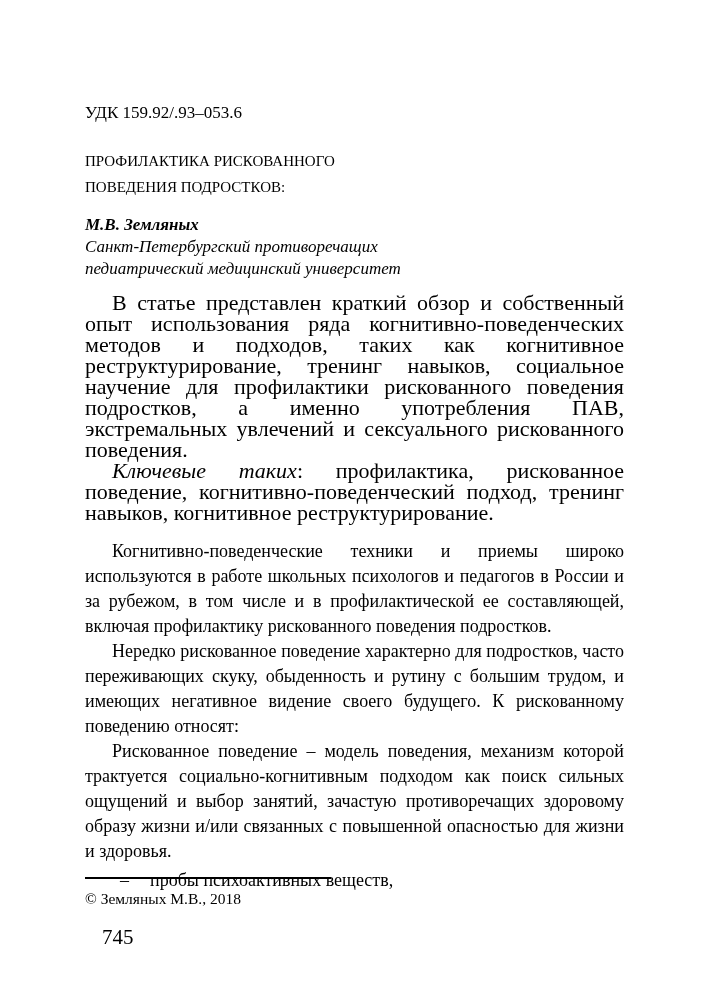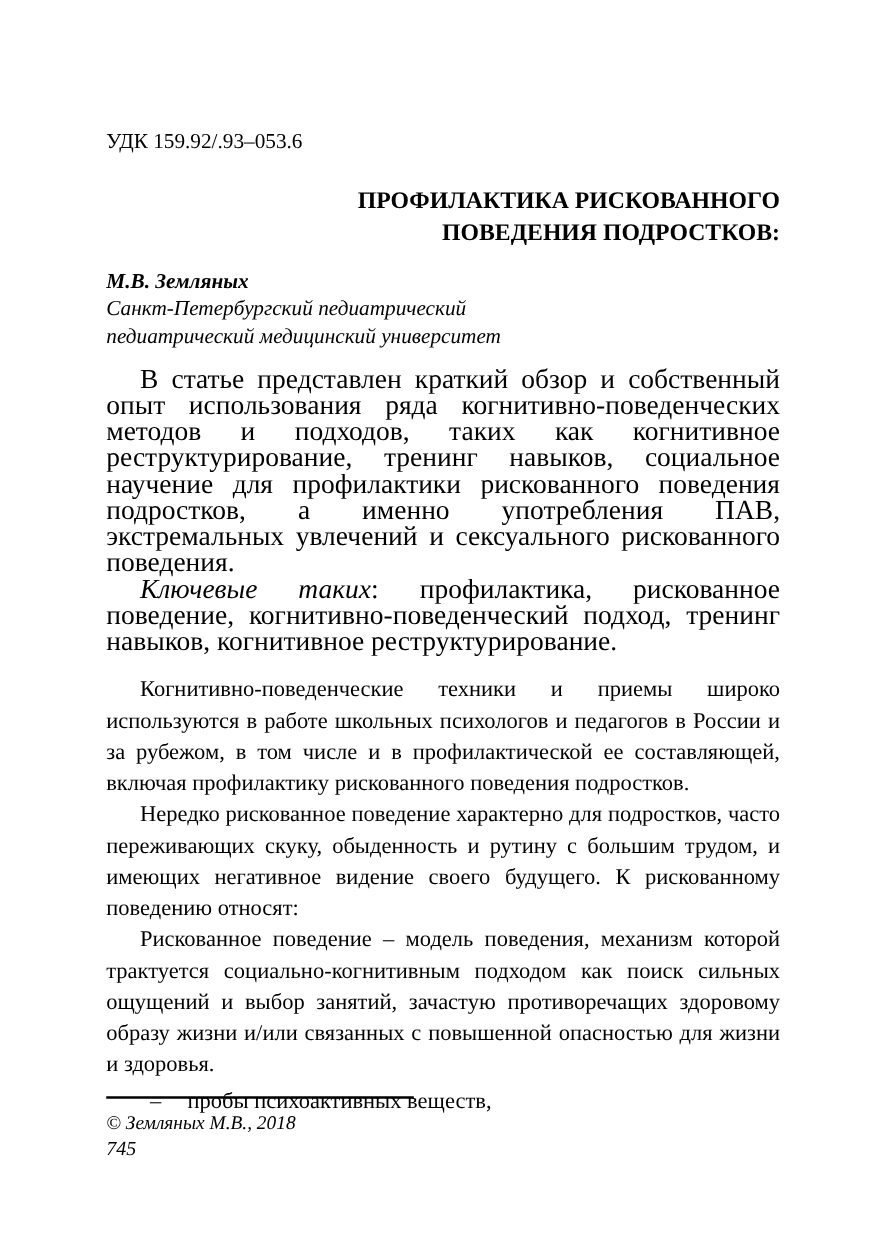--- a/index.html
+++ b/index.html
@@ -17,23 +17,23 @@
     box-sizing: border-box;
     padding: 103px 85px 0 85px;
     overflow: hidden;
   }
   .udc {
     font-size: 17px;
     line-height: 20px;
     margin: 0 0 25px 0;
   }
   .title {
-    font-size: 19px;
-    font-weight: bold;
-    text-align: right;
+    font-size: 15px;
+    font-weight: normal;
+    text-align: left;
     line-height: 26px;
     margin: 0 0 14px 0;
   }
   .title-line { display: block; }
   .author-block {
     text-align: left;
     padding-right: 15px;
     margin: 0 0 12px 0;
   }
   .author {
@@ -77,54 +77,53 @@
     margin-top: 4px;
   }
   .risk-list .marker {
     display: inline-block;
     width: 30px;
   }
   .footer {
     position: absolute;
     left: 85px;
     top: 877px;
-    font-style: italic;
   }
   .footnote-rule {
     width: 246px;
     height: 2px;
     background: #000000;
     margin: 0 0 9px 0;
   }
   .copyright {
     font-size: 15.5px;
     line-height: 21px;
     margin: 0;
   }
   .page-number {
-    font-size: 16px;
+    font-size: 21px;
     line-height: 22px;
-    margin: 0;
+    margin: 17px;
   }
 </style>
 </head>
 <body>
 
 <div class="page">
 
   <p class="udc">УДК 159.92/.93–053.6</p>
 
   <h1 class="title">
     <span class="title-line">ПРОФИЛАКТИКА РИСКОВАННОГО</span>
     <span class="title-line">ПОВЕДЕНИЯ ПОДРОСТКОВ:</span>
   </h1>
 
   <div class="author-block">
     <p class="author">М.В. Земляных</p>
-    <p class="affiliation">Санкт-Петербургский педиатрический</p>
+    <p class="affiliation">Санкт-Петербургский противоречащих</p>
     <p class="affiliation">педиатрический медицинский университет</p>
   </div>
 
   <p class="abstract">В статье представлен краткий обзор и собственный опыт использования ряда когнитивно-поведенческих методов и подходов, таких как когнитивное реструктурирование, тренинг навыков, социальное научение для профилактики рискованного поведения подростков, а именно употребления ПАВ, экстремальных увлечений и сексуального рискованного поведения.</p>
 
   <p class="keywords"><span class="kw-label">Ключевые таких</span><span>: профилактика, рискованное поведение, когнитивно-поведенческий подход, тренинг навыков, когнитивное реструктурирование.</span></p>
 
   <p class="body-para">Когнитивно-поведенческие техники и приемы широко используются в работе школьных психологов и педагогов в России и за рубежом, в том числе и в профилактической ее составляющей, включая профилактику рискованного поведения подростков.</p>
 
   <p class="body-para">Нередко рискованное поведение характерно для подростков, часто переживающих скуку, обыденность и рутину с большим трудом, и имеющих негативное видение своего будущего. К рискованному поведению относят:</p>

